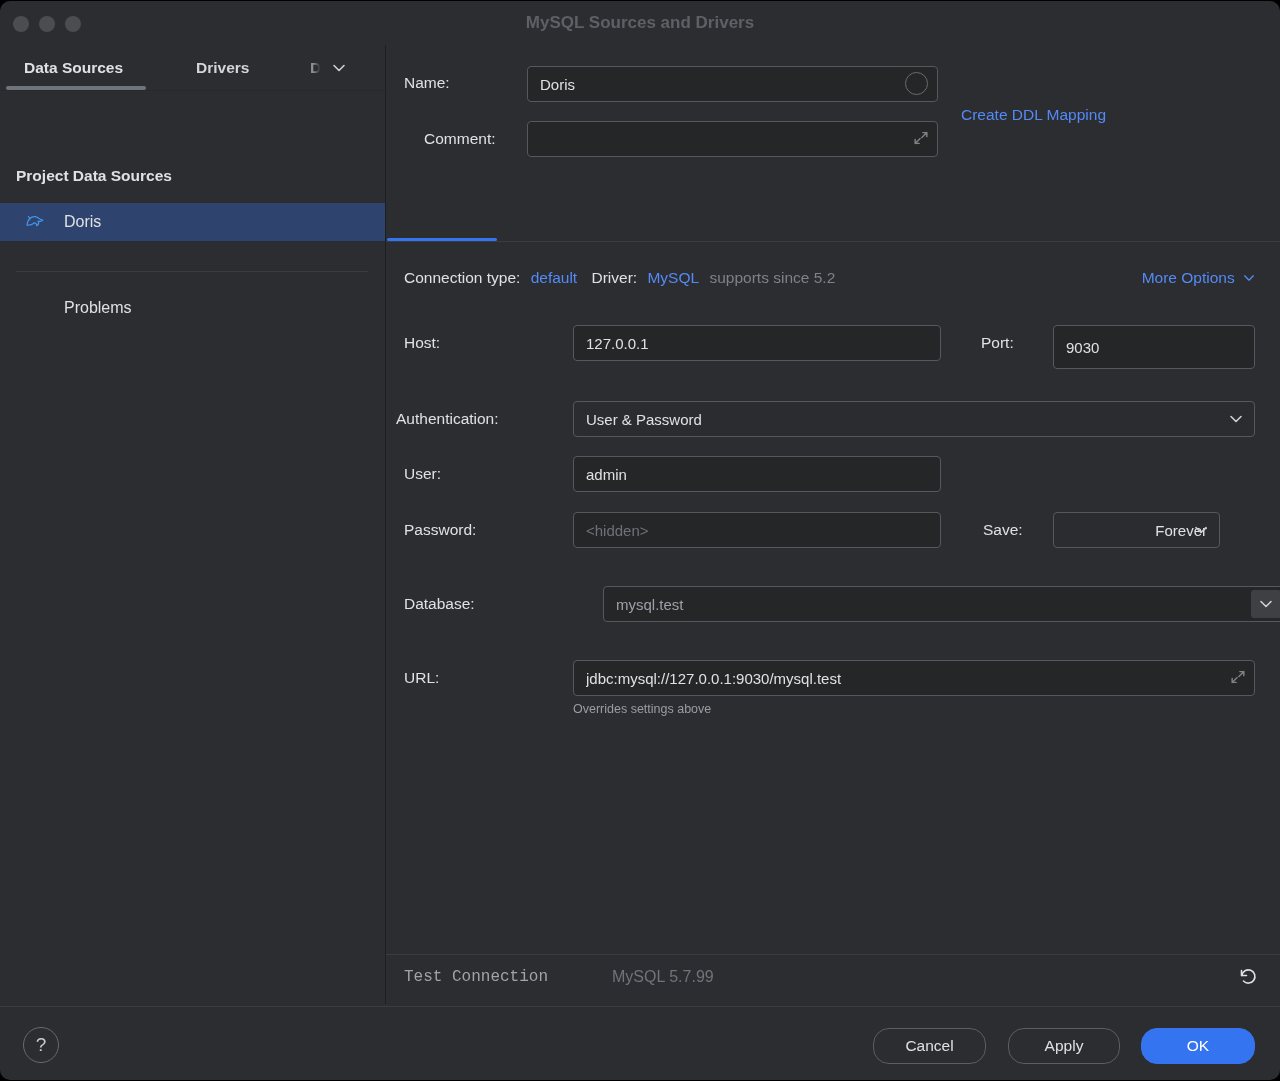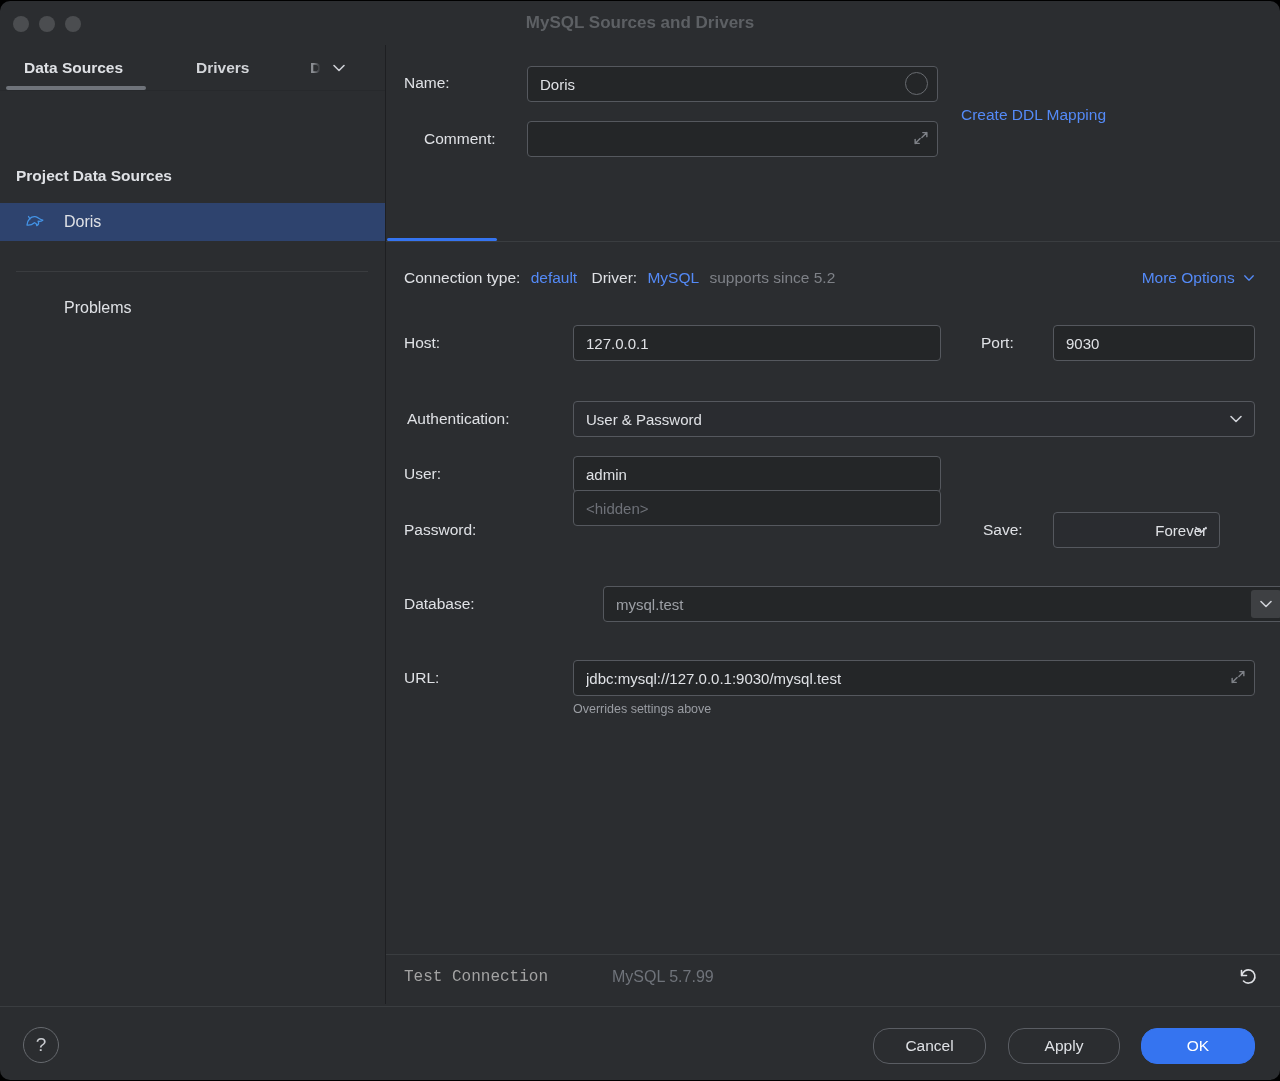--- a/index.html
+++ b/index.html
@@ -195,39 +195,39 @@
     <svg class="icon" width="12" height="12" viewBox="0 0 14 14" style="stroke:#548af7; vertical-align:-1px; margin-left:4px;">
         <polyline points="2,4.5 7,9.5 12,4.5"></polyline>
       </svg>
   </div>
 
   <div class="lbl" style="left:404px; top:333px;">Host:</div>
   <div class="field-wrap" style="left:573px; top:324px; width:368px; height:36px;">
     <input type="text" value="127.0.0.1" style="">
   </div>
   <div class="lbl" style="left:981px; top:333px;">Port:</div>
-  <div class="field-wrap" style="left:1053px; top:324px; width:202px; height:36px;">
+  <div class="field-wrap" style="left:1053px; top:324px; width:202px; height:44px;">
     <input type="text" value="9030" style="">
   </div>
 
-  <div class="lbl" style="left:407px; top:409px;">Authentication:</div>
+  <div class="lbl" style="left:396px; top:409px;">Authentication:</div>
   <div class="combo" style="left:573px; top:400px; width:682px; height:36px;">
     <span>User &amp; Password</span>
     <svg class="icon chev" width="14" height="14" viewBox="0 0 14 14">
         <polyline points="2,4.5 7,9.5 12,4.5"></polyline>
       </svg>
   </div>
 
   <div class="lbl" style="left:404px; top:464px;">User:</div>
   <div class="field-wrap" style="left:573px; top:455px; width:368px; height:36px;">
     <input type="text" value="admin" style="">
   </div>
 
   <div class="lbl" style="left:404px; top:520px;">Password:</div>
-  <div class="field-wrap" style="left:573px; top:489px; width:368px; height:36px;">
+  <div class="field-wrap" style="left:573px; top:511px; width:368px; height:36px;">
     <input type="text" placeholder="&lt;hidden&gt;" style="">
   </div>
   <div class="lbl" style="left:983px; top:520px;">Save:</div>
   <div class="combo" style="left:1053px; top:511px; width:167px; height:36px;justify-content:flex-end;">
     <span>Forever</span>
     <svg class="icon chev" width="14" height="14" viewBox="0 0 14 14">
         <polyline points="2,4.5 7,9.5 12,4.5"></polyline>
       </svg>
   </div>
 

